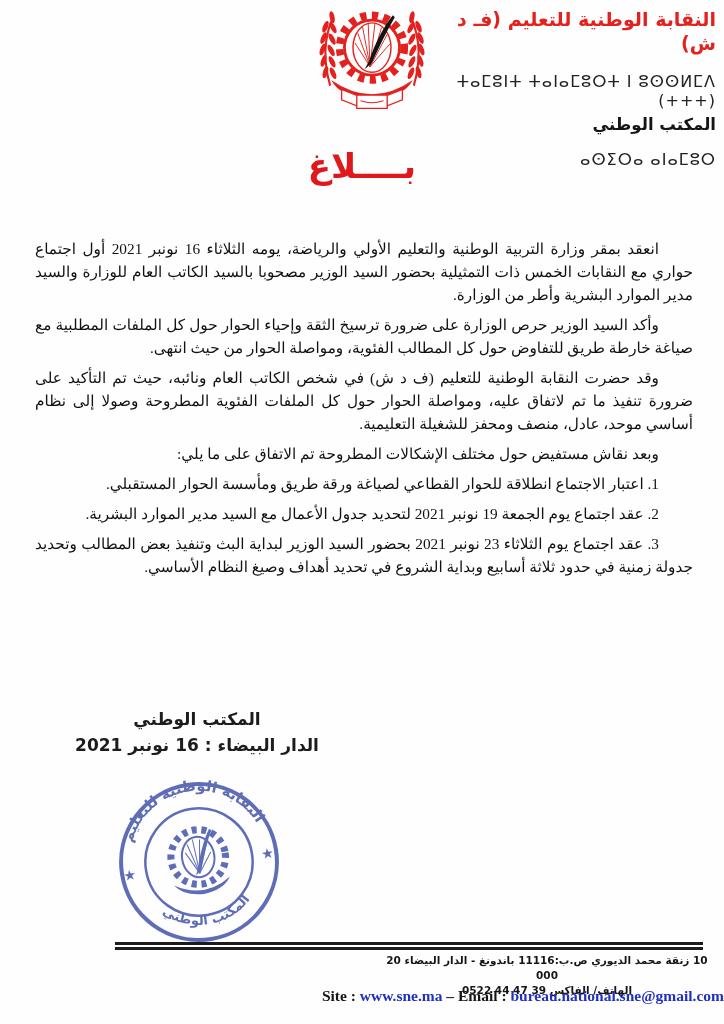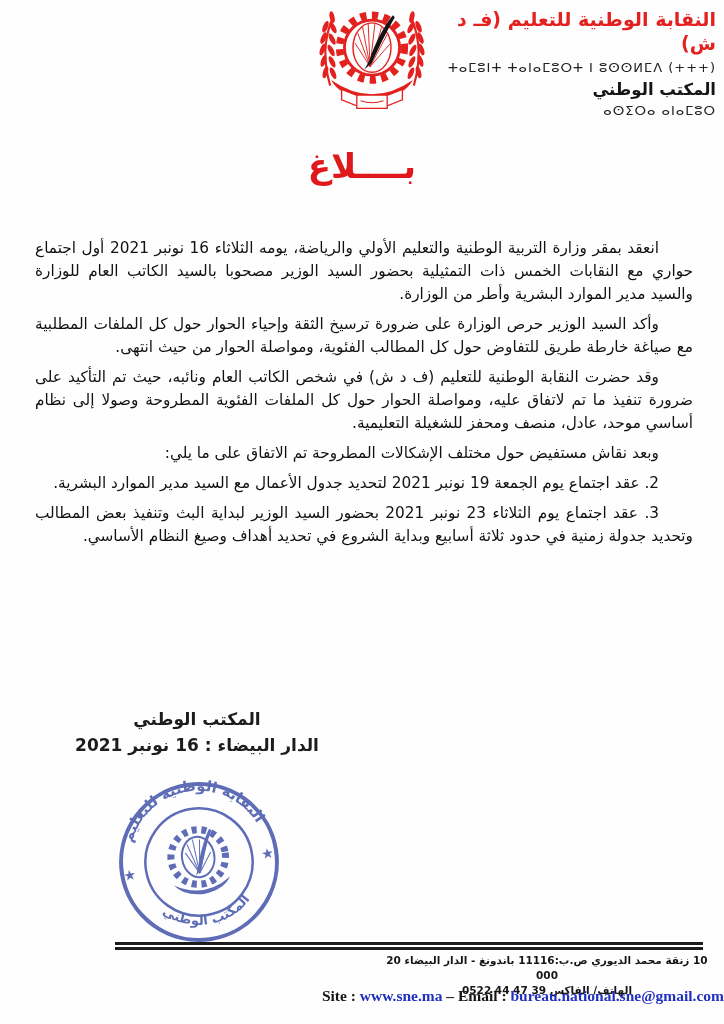--- a/index.html
+++ b/index.html
@@ -9,34 +9,34 @@
     background:#fefefe; overflow:hidden;
     font-family:"DejaVu Sans", sans-serif; color:#1c1c1c;
   }
   
   .hdr-left { position:absolute; left:16px; top:18px; width:300px; text-align:center; }
   .org-fr   { font-family:"Liberation Sans", sans-serif; font-weight:bold; font-size:14.5px; color:#e3211f; letter-spacing:.2px; }
   .bureau-fr{ margin-top:26px; font-family:"Liberation Serif", serif; font-weight:bold; font-size:14px; color:#161616; }
   .hdr-logo { position:absolute; left:314px; top:2px; width:116px; height:114px; }
   .hdr-right{ position:absolute; right:8px; top:8px; width:276px; text-align:right; direction:rtl; }
   .org-ar   { font-size:19px; font-weight:bold; color:#e3211f; line-height:1.25; }
-  .tif      { margin-top:4px; font-size:13px; color:#222; letter-spacing:1px; direction:ltr; }
+  .tif      { margin-top:16px; font-size:16px; color:#222; letter-spacing:1px; direction:ltr; }
   .bureau-ar{ margin-top:5px; font-size:16.5px; font-weight:bold; color:#151515; }
   
   .doc-title{
     position:absolute; top:146px; left:0; right:0; text-align:center;
     font-size:34px; font-weight:bold; color:#e0181c; direction:rtl;
   }
   
   .body-text{
     position:absolute; top:237px; left:35px; right:31px;
     direction:rtl; text-align:justify;
     font-size:15.3px; line-height:23px; color:#111;
   }
-  .para { text-indent:34px; margin-bottom:7px; }
+  .para { text-indent:34px; margin-bottom:7px;font-family:Liberation Serif, serif; }
   
   .sig { position:absolute; top:709px; left:52px; width:290px; text-align:center; direction:rtl; }
   .sig-office { font-size:17px; font-weight:bold; }
   .sig-date   { margin-top:6px; font-size:17px; font-weight:bold; }
   
   .stamp { position:absolute; left:96px; top:776px; width:206px; height:172px;
            transform:rotate(-9deg); opacity:.85; }
   
   .rule { position:absolute; left:115px; top:942px; width:588px; height:8px;
           border-top:3px solid #1c1c1c; border-bottom:3px solid #1c1c1c; }
@@ -107,20 +107,21 @@
     <div class="tif">ⴰⵙⵉⵔⴰ ⴰⵏⴰⵎⵓⵔ</div>
   </div>
 
   <div class="doc-title">بــــلاغ</div>
 
   <div class="body-text">
     <p class="para">انعقد بمقر وزارة التربية الوطنية والتعليم الأولي والرياضة، يومه الثلاثاء 16 نونبر 2021 أول اجتماع حواري مع النقابات الخمس ذات التمثيلية بحضور السيد الوزير مصحوبا بالسيد الكاتب العام للوزارة والسيد مدير الموارد البشرية وأطر من الوزارة.</p>
     <p class="para">وأكد السيد الوزير حرص الوزارة على ضرورة ترسيخ الثقة وإحياء الحوار حول كل الملفات المطلبية مع صياغة خارطة طريق للتفاوض حول كل المطالب الفئوية، ومواصلة الحوار من حيث انتهى.</p>
     <p class="para">وقد حضرت النقابة الوطنية للتعليم (ف د ش) في شخص الكاتب العام ونائبه، حيث تم التأكيد على ضرورة تنفيذ ما تم لاتفاق عليه، ومواصلة الحوار حول كل الملفات الفئوية المطروحة وصولا إلى نظام أساسي موحد، عادل، منصف ومحفز للشغيلة التعليمية.</p>
     <p class="para">وبعد نقاش مستفيض حول مختلف الإشكالات المطروحة تم الاتفاق على ما يلي:</p>
+    <p class="para">1. اعتبار الاجتماع انطلاقة للحوار القطاعي لصياغة ورقة طريق ومأسسة الحوار المستقبلي.</p>
     <p class="para">2. عقد اجتماع يوم الجمعة 19 نونبر 2021 لتحديد جدول الأعمال مع السيد مدير الموارد البشرية.</p>
     <p class="para">3. عقد اجتماع يوم الثلاثاء 23 نونبر 2021 بحضور السيد الوزير لبداية البث وتنفيذ بعض المطالب وتحديد جدولة زمنية في حدود ثلاثة أسابيع وبداية الشروع في تحديد أهداف وصيغ النظام الأساسي.</p>
   </div>
 
   <div class="sig">
     <div class="sig-office">المكتب الوطني</div>
     <div class="sig-date">الدار البيضاء : 16 نونبر 2021</div>
   </div>
 
   <div class="stamp">

